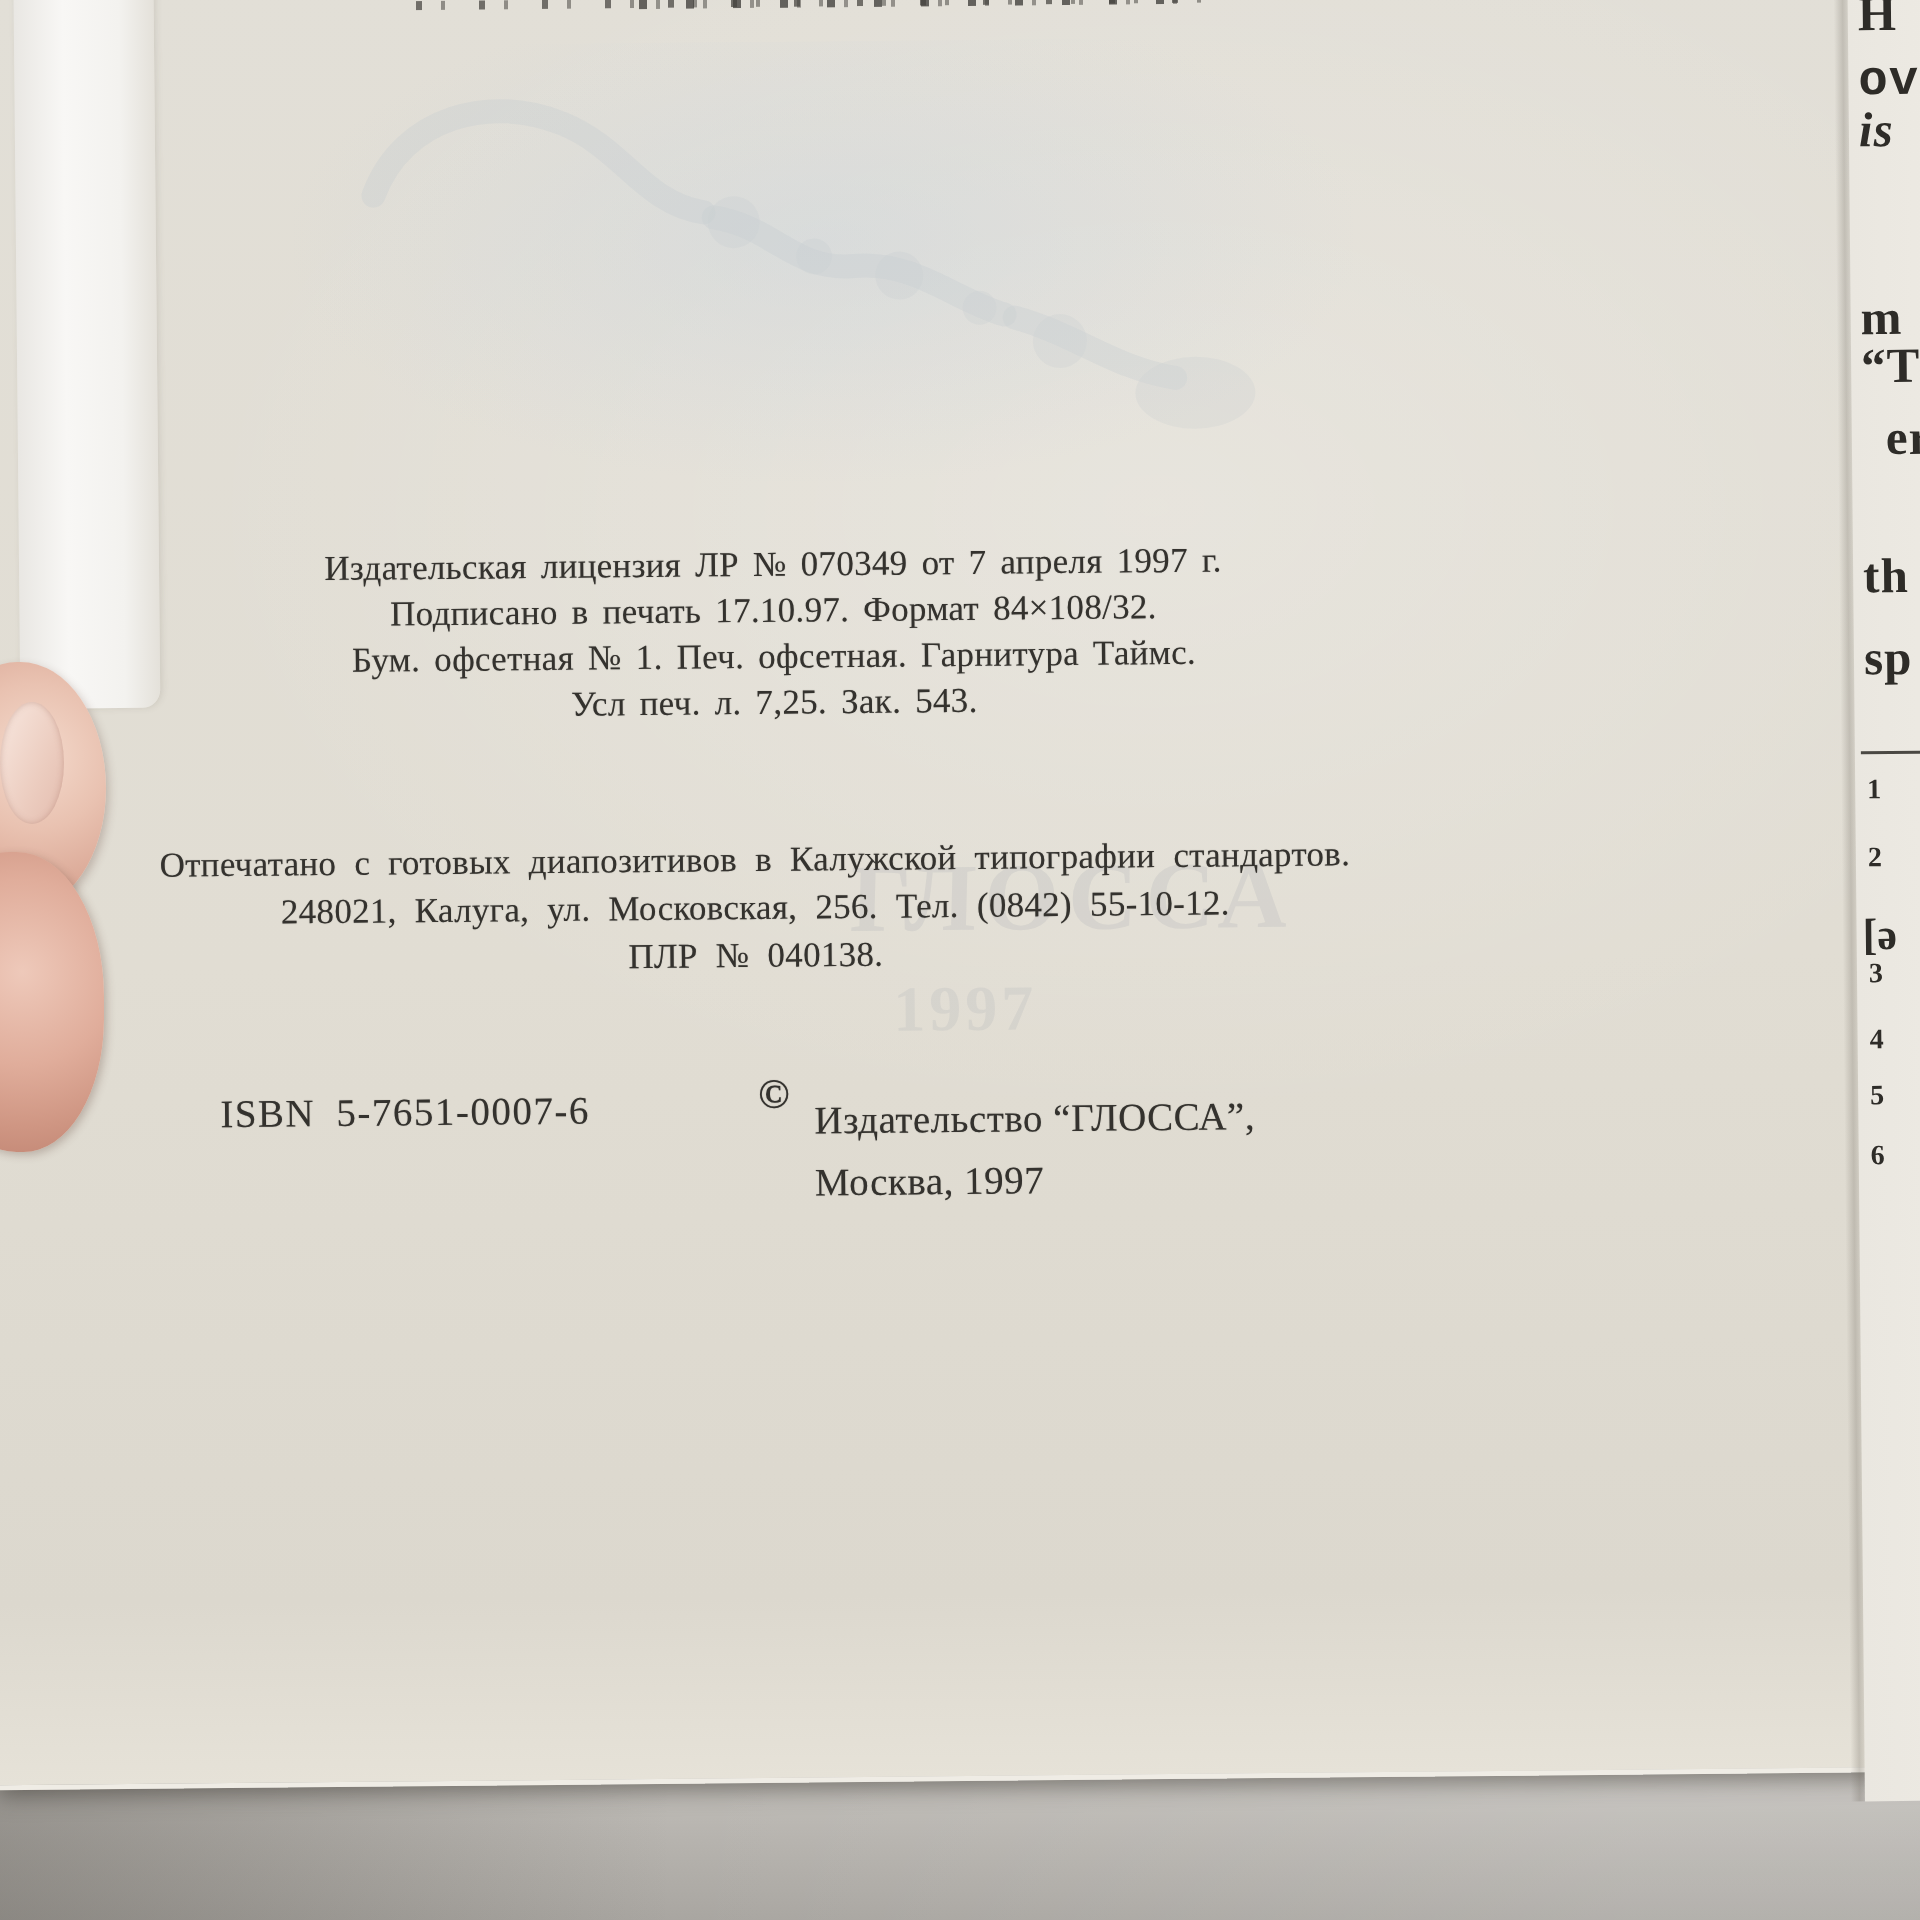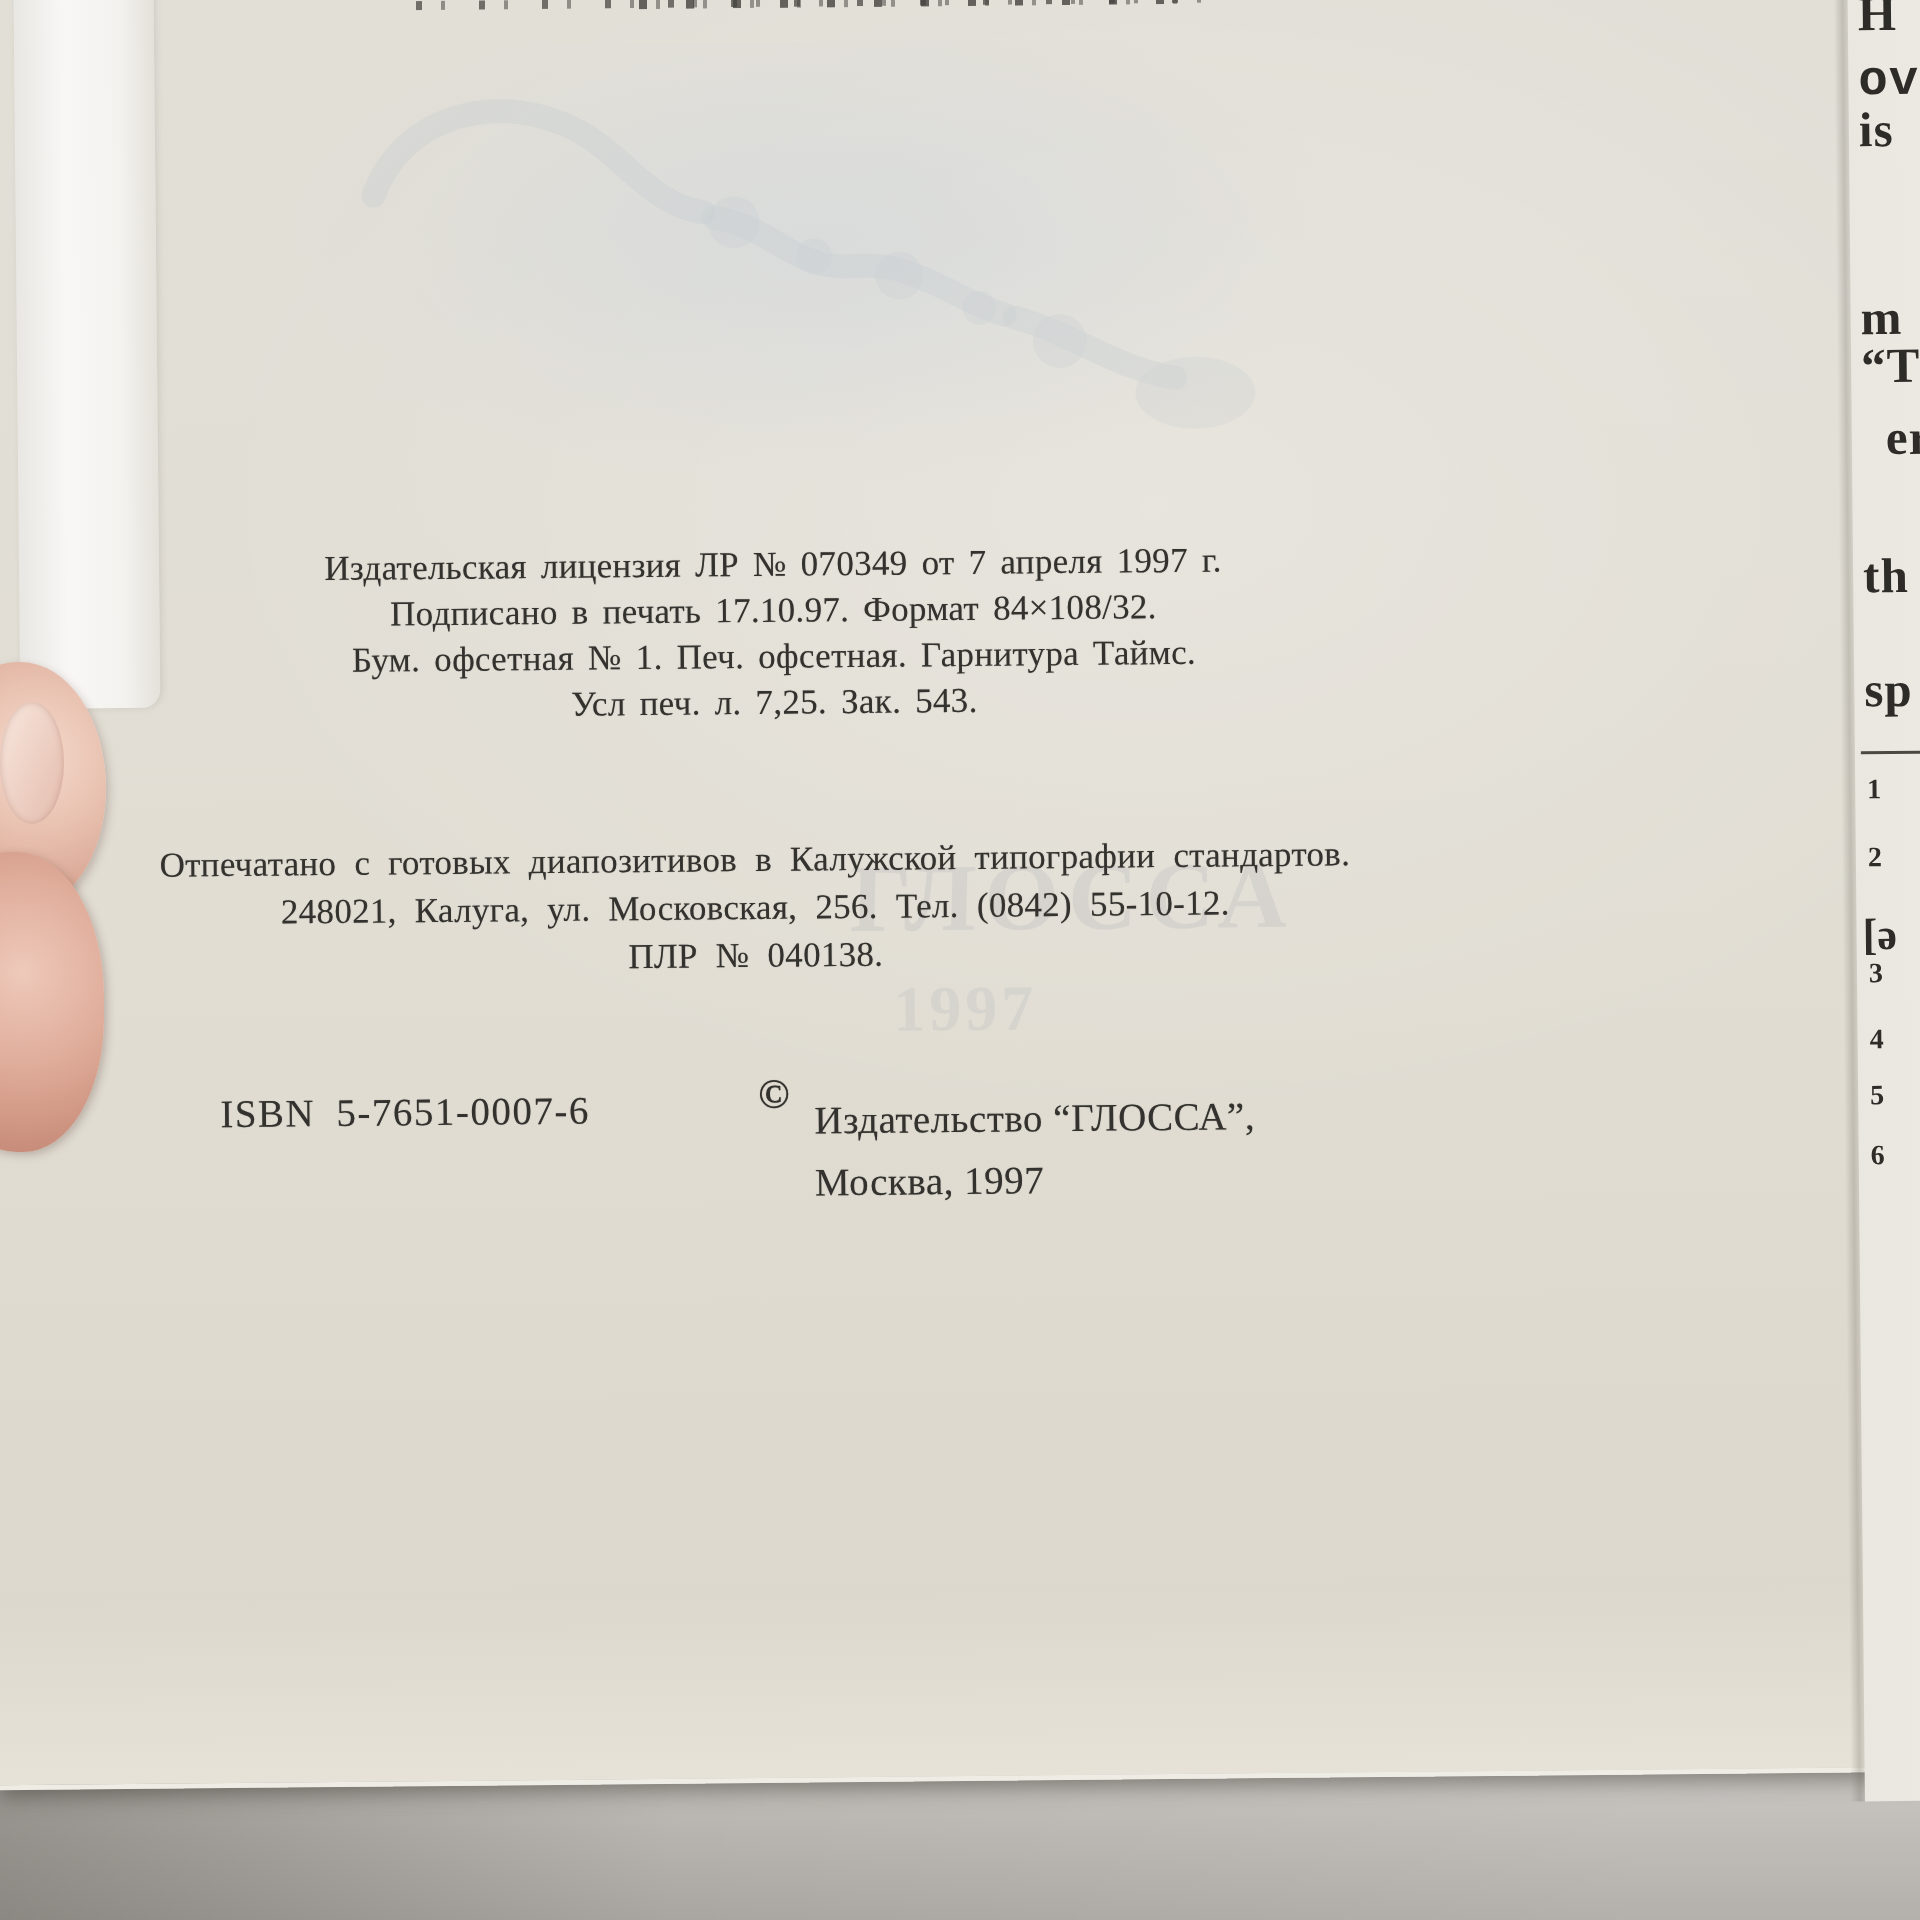--- a/index.html
+++ b/index.html
@@ -94,26 +94,26 @@
 
   
   .right-page{
     position:absolute;left:1856px;top:-40px;width:96px;height:1850px;
     background:linear-gradient(to right,#eae7e0,#edeae3);
     color:#2e2c28;
   }
   .frag{position:absolute;left:10px;font-size:49px;font-weight:600;letter-spacing:1px;white-space:nowrap;}
   .frag-h {top:34px;}
   .frag-ov{top:102px;font-family:Liberation Mono, monospace;}
-  .frag-is{top:150px;}
+  .frag-is{top:150px;font-style:italic;}
   .frag-m {top:338px;}
   .frag-qt{top:386px;}
   .frag-er{top:458px;margin-left:24px;}
   .frag-th{top:596px;text-align:center;}
-  .frag-sp{top:710px;}
+  .frag-sp{top:678px;}
   .footnote-rule{position:absolute;left:6px;top:800px;width:90px;height:3px;background:#4a4843;}
   .fnum{position:absolute;left:12px;font-size:28px;font-weight:600;}
   .fn1{top:822px;} .fn2{top:890px;} .fn3{top:1006px;} .fn4{top:1072px;} .fn5{top:1128px;} .fn6{top:1188px;}
   .frag-phon{position:absolute;left:6px;top:958px;font-size:44px;font-weight:600;}
 
   
   .fingers{position:absolute;left:0;top:656px;width:150px;height:460px;}
   .finger-upper{
     position:absolute;left:-62px;top:6px;width:168px;height:248px;
     border-radius:48% 52% 50% 50%;

